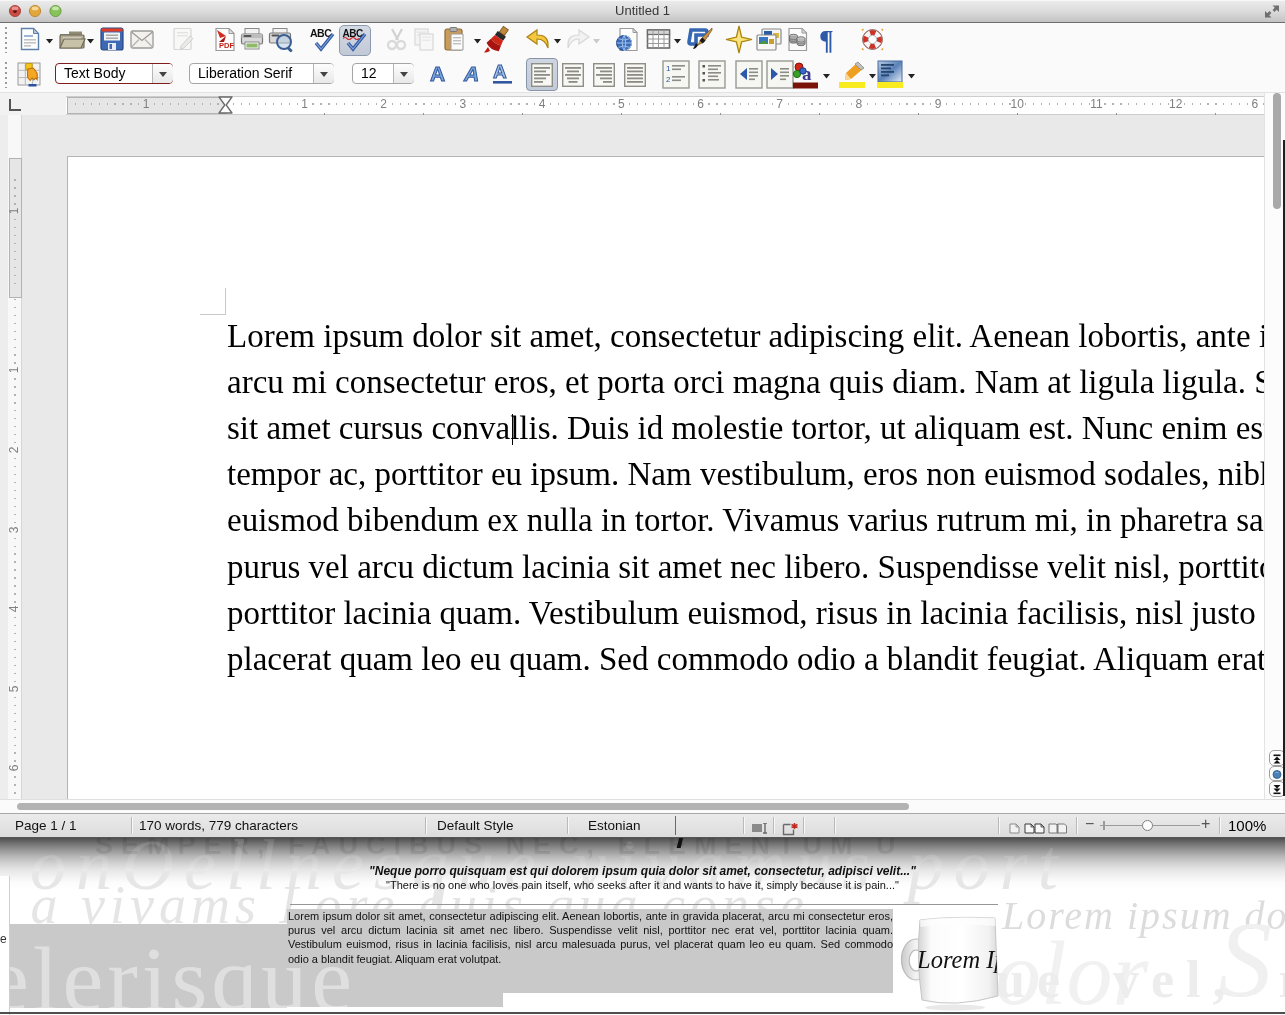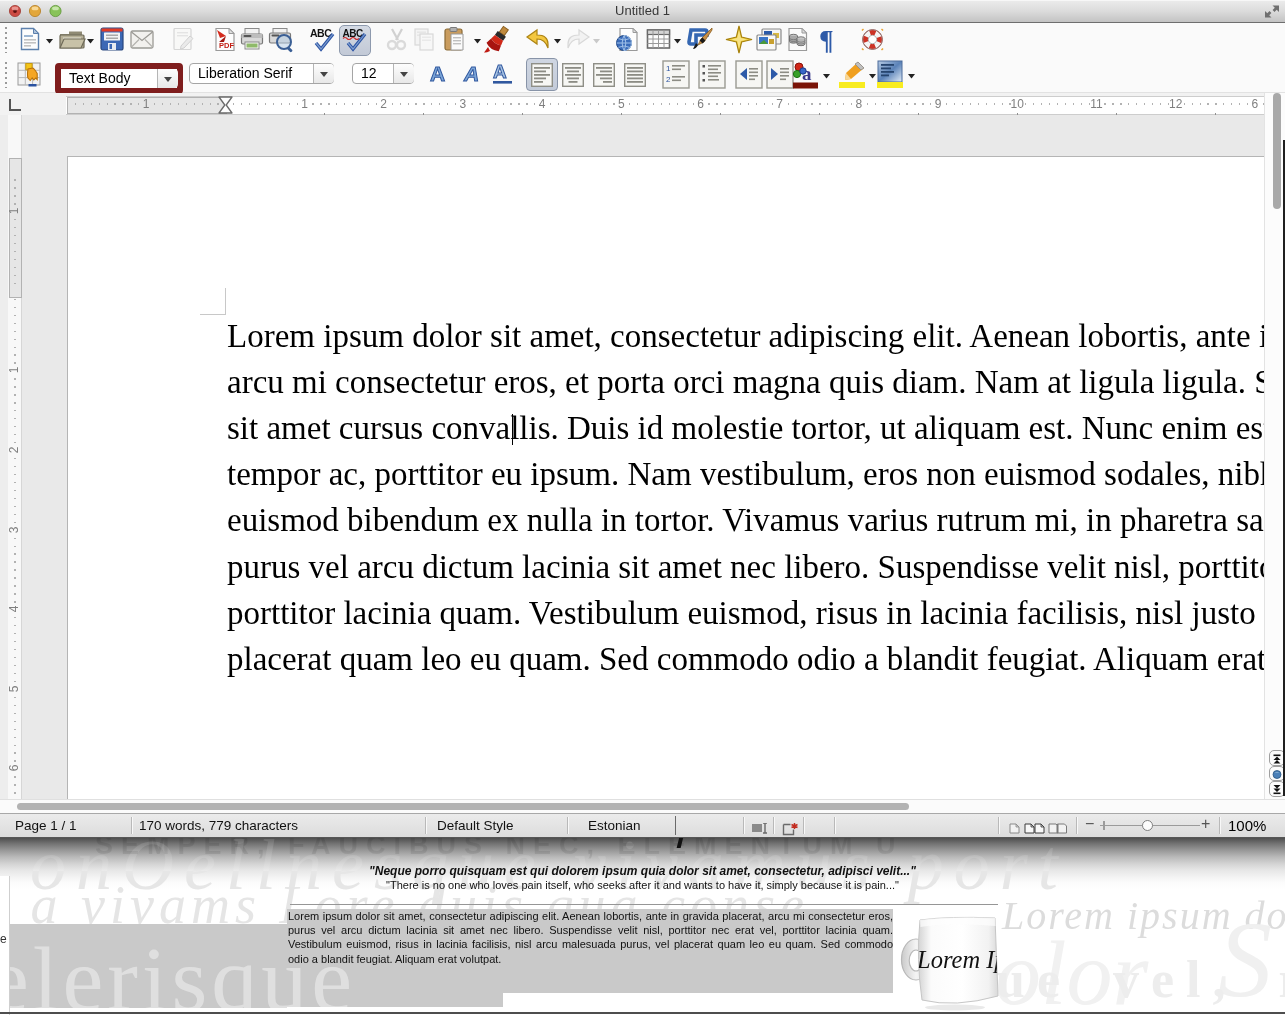--- a/index.html
+++ b/index.html
@@ -275,21 +275,21 @@
 
   <div class="abs" id="tb2" style="left:0;top:58px;width:1285px;height:34px;background:#fafafa;border-bottom:1px solid #e2e2e2;">
     <div class="abs" style="left:5px;top:4px;width:2px;height:26px;background:repeating-linear-gradient(#9a9a9a 0 2px,#fafafa 2px 5px);"></div>
     <svg class="abs" style="left:16px;top:3px" width="26" height="28" viewBox="0 0 26 28">
       <rect x="2" y="2" width="22" height="22" fill="#f2f2f2" stroke="#9a9a9a"></rect>
       <path d="M2 9.3 h22 M2 16.6 h22 M9.3 2 v22 M16.6 2 v22" stroke="#b8b8b8"></path>
       <rect x="9.8" y="2.5" width="6.3" height="6.3" fill="#f5c518" stroke="#c89a10"></rect>
       <path d="M12 8 q-1 6 0 9 l2.2 2.5 l2 -2.5 l1.6 2 l2 -2 l1.4 1.5 v-6 q-3 -5 -4.5 -5.5 z" fill="#f5a623" stroke="#b8720a" stroke-width="1.1"></path>
       <path d="M12.5 23 h8 v2.5 h-8 z" fill="#2a52a0"></path>
     </svg>
-    <div class="abs" style="left:55px;top:5px;width:116px;height:19px;background:#fff;border:6px solid #7f1d1d;border-radius:4px;">
+    <div class="abs" style="left:55px;top:5px;width:116px;height:19px;background:#fff;border:1px solid #7f1d1d;border-radius:4px;">
       <div class="abs" style="left:8px;top:0;font-size:14px;line-height:19px;color:#000;">Text Body</div>
       <div class="abs" style="left:96px;top:0;width:20px;height:19px;border-left:1px solid #b5b5b5;background:linear-gradient(#fdfdfd,#e8e8e8);border-radius:0 4px 4px 0;">
         <svg width="20" height="19">
             <path d="M6 8 L14 8 L10 13 Z" fill="#444"></path>
           </svg></div>
     </div>
     <div class="abs" style="left:189px;top:5px;width:143px;height:19px;background:#fff;border:1px solid #a5a5a5;border-radius:4px;">
       <div class="abs" style="left:8px;top:0;font-size:14px;line-height:19px;color:#000;">Liberation Serif</div>
       <div class="abs" style="left:123px;top:0;width:20px;height:19px;border-left:1px solid #b5b5b5;background:linear-gradient(#fdfdfd,#e8e8e8);border-radius:0 4px 4px 0;">
         <svg width="20" height="19">

